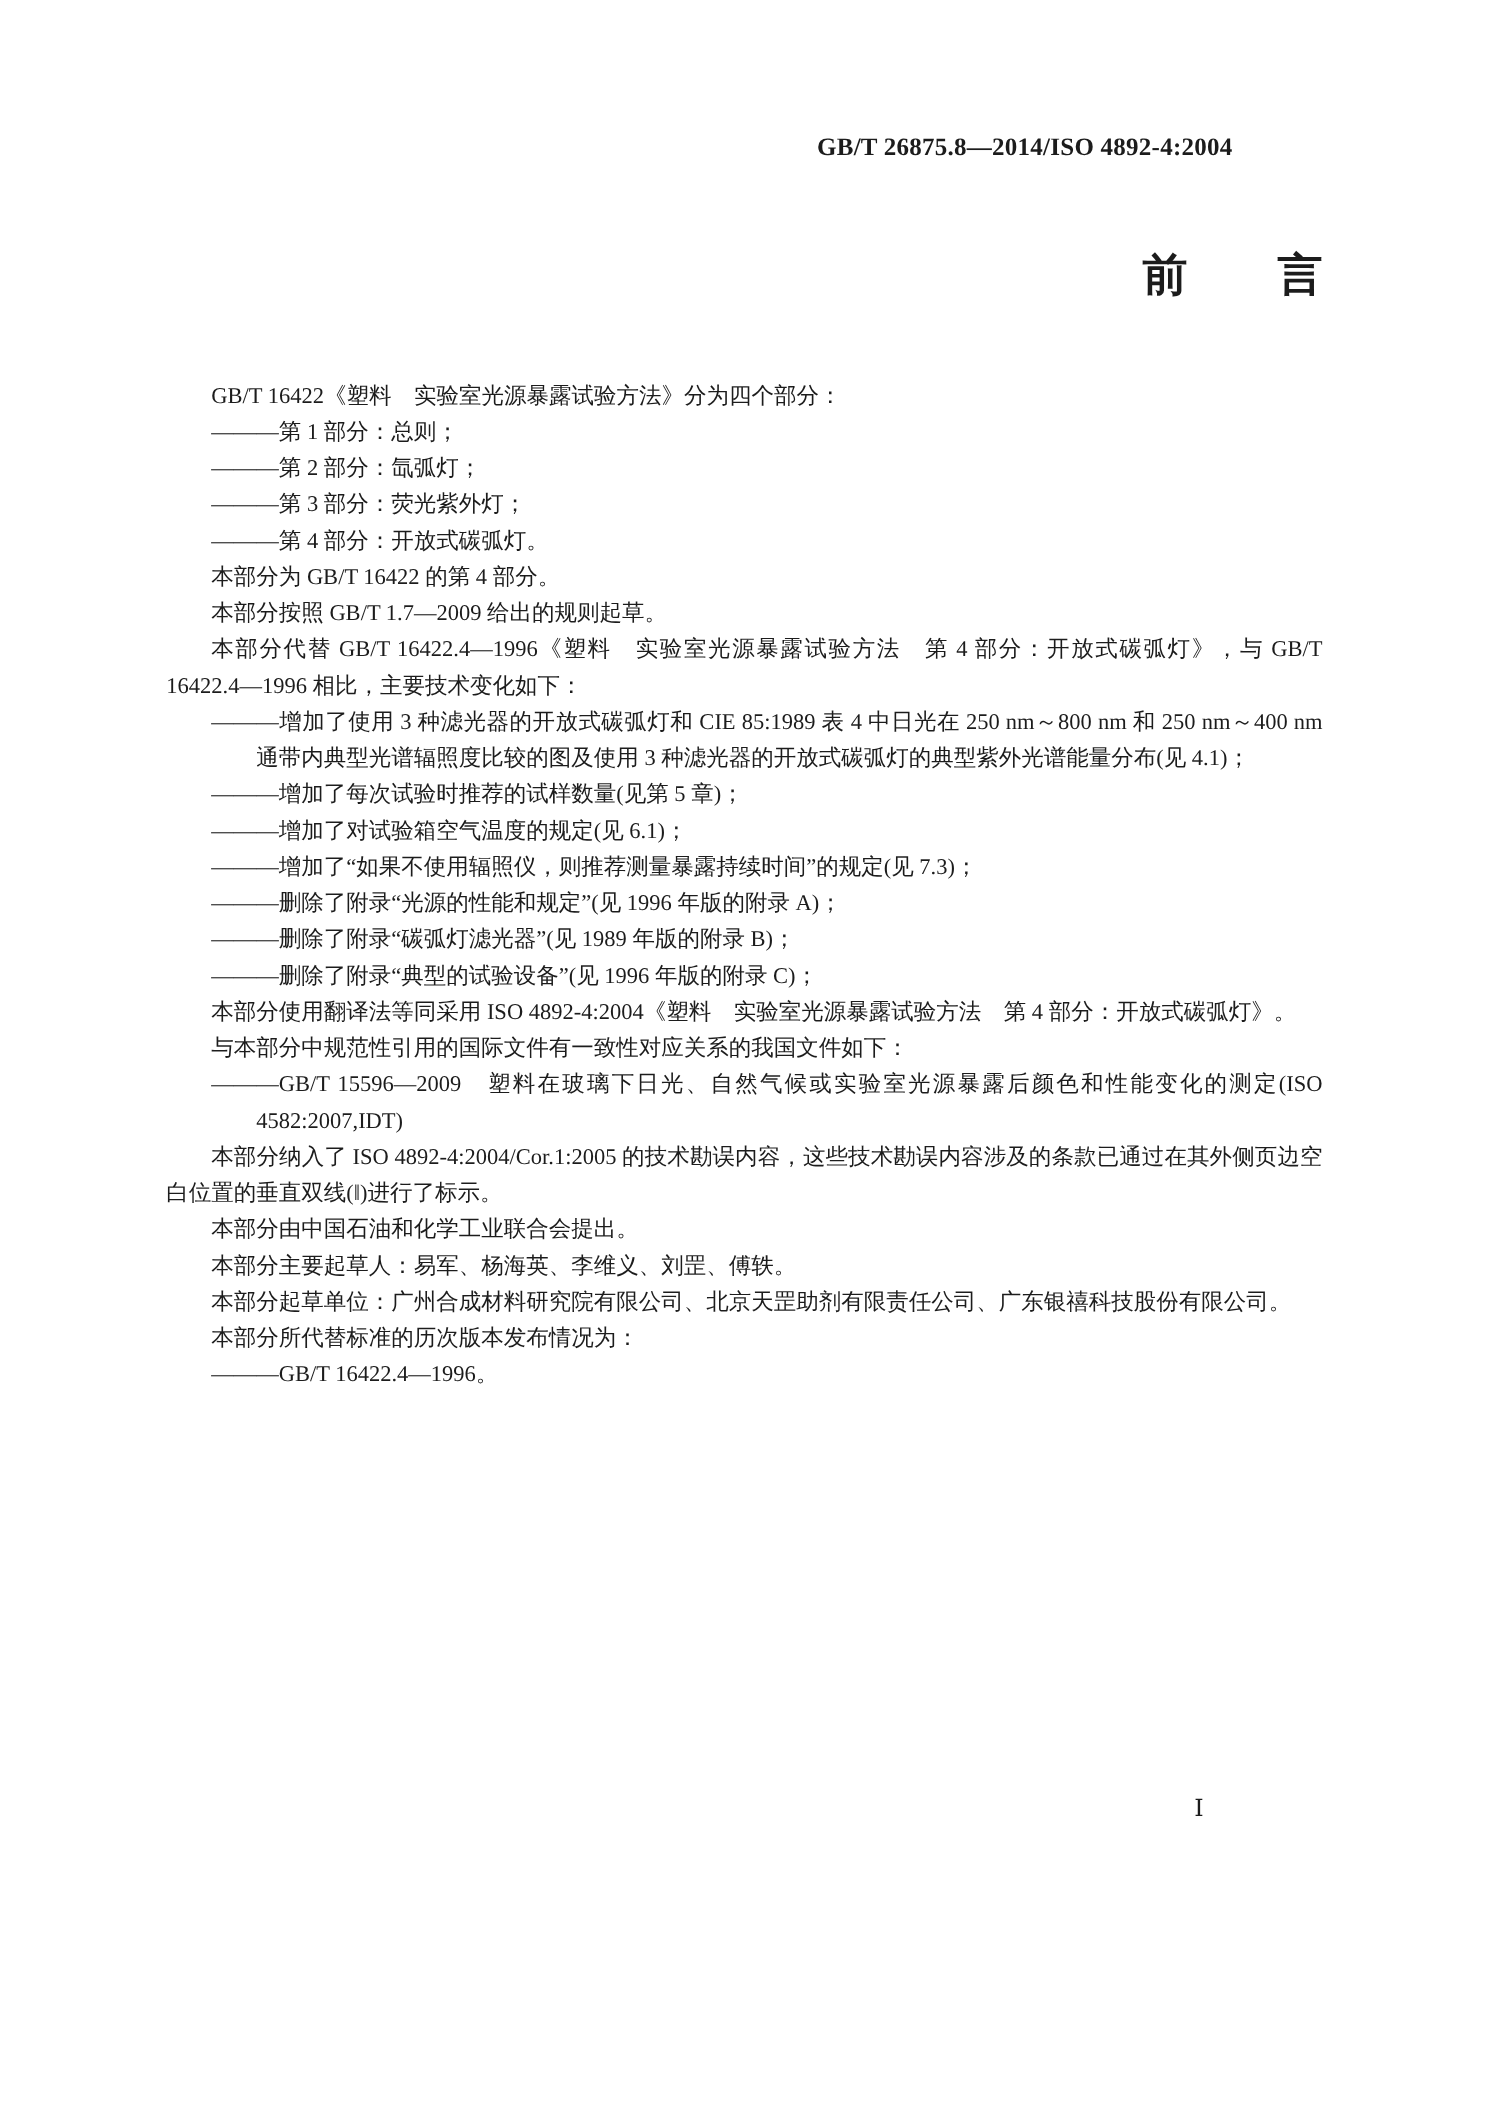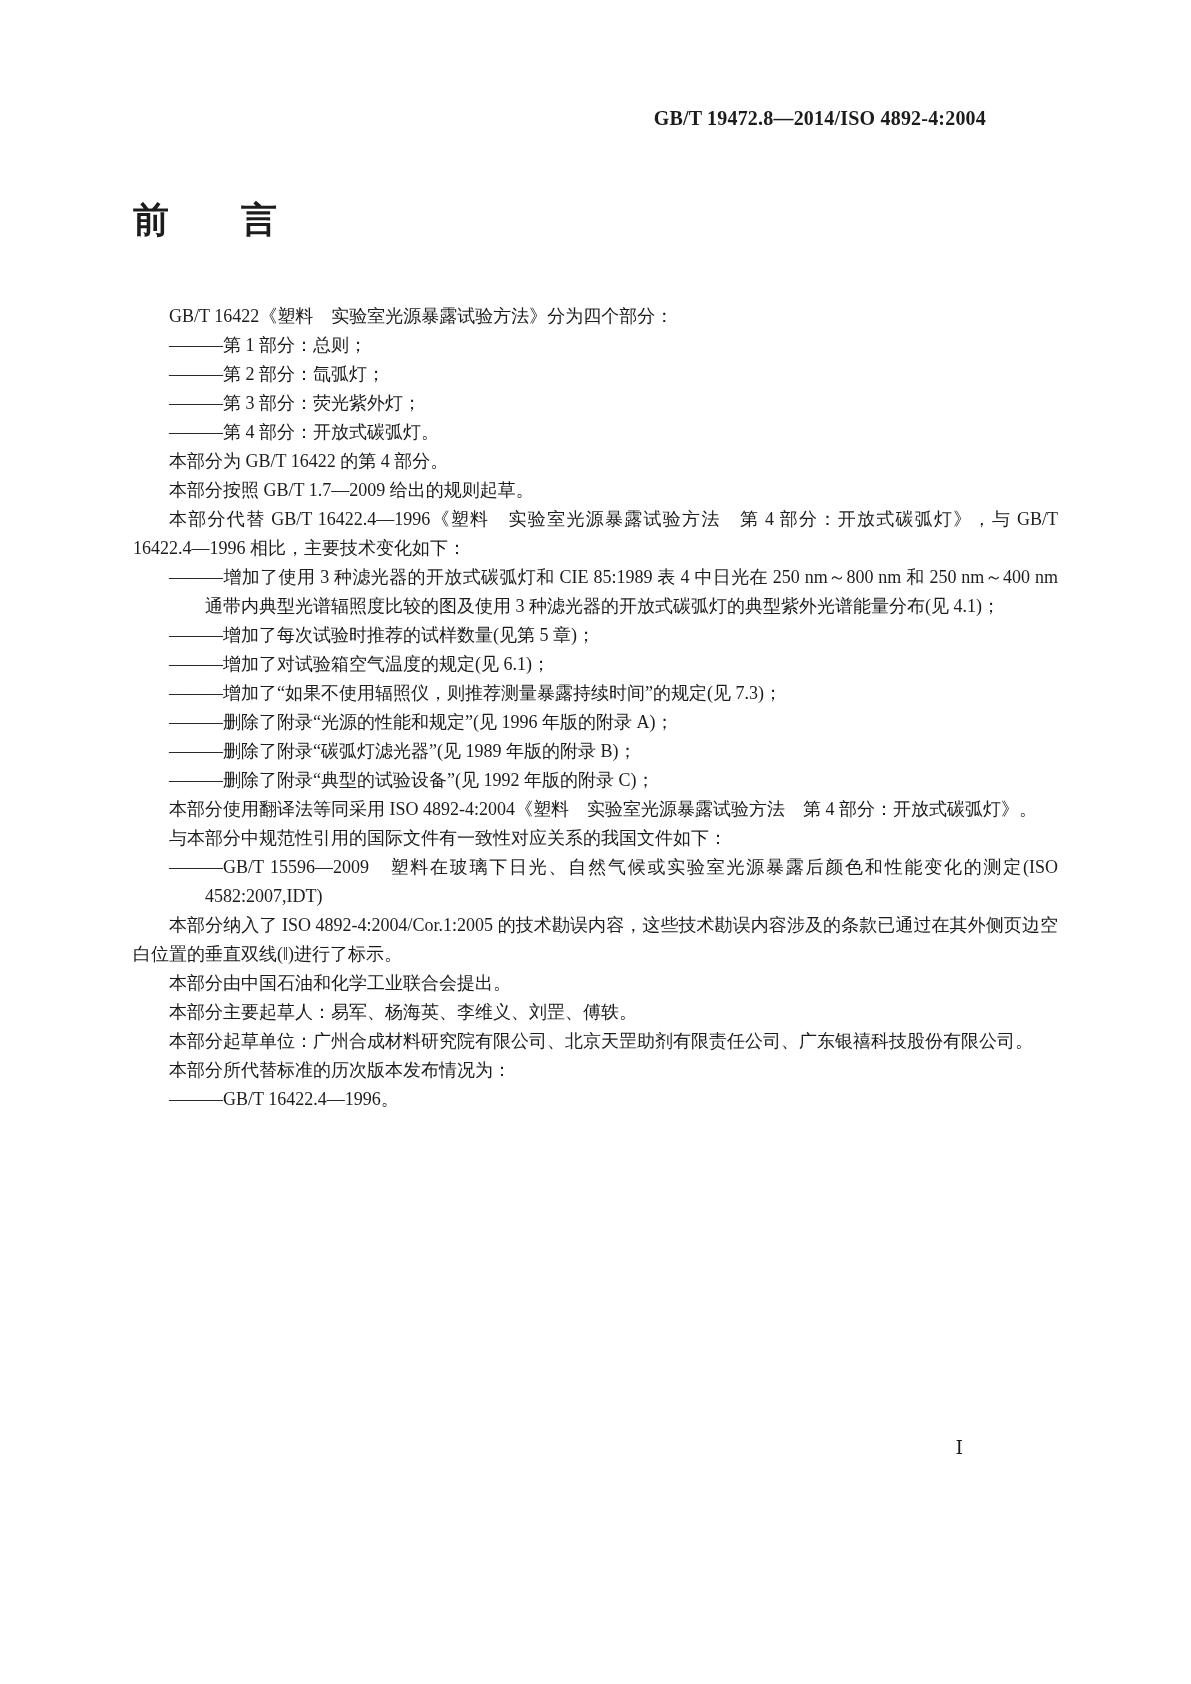--- a/index.html
+++ b/index.html
@@ -20,21 +20,21 @@
   }
   .doc-header {
     text-align: right;
     padding-right: 72px;
     font-size: 20px;
     font-weight: bold;
     line-height: 24px;
     letter-spacing: 0.2px;
   }
   .doc-title {
-    text-align: left;
+    text-align: right;
     font-size: 36px;
     font-weight: bold;
     line-height: 40px;
     margin-top: 70px;
     margin-bottom: 62px;
   }
   .body-text {
     font-size: 18px;
     line-height: 29px;
     text-align: justify;
@@ -47,38 +47,38 @@
     top: 1436px;
     right: 228px;
     font-size: 19px;
   }
 </style>
 </head>
 <body>
 
 <div class="page">
   <div class="content">
-    <div class="doc-header">GB/T 19472.8—2014/ISO 4892-4:2004</div>
+    <div class="doc-header">GB/T 26875.8—2014/ISO 4892-4:2004</div>
     <h1 class="doc-title">前　　言</h1>
     <div class="body-text" id="paragraphs">
         <p class="para p-indent">GB/T 16422《塑料　实验室光源暴露试验方法》分为四个部分：</p>
         <p class="para p-dash">———第 1 部分：总则；</p>
         <p class="para p-dash">———第 2 部分：氙弧灯；</p>
         <p class="para p-dash">———第 3 部分：荧光紫外灯；</p>
         <p class="para p-dash">———第 4 部分：开放式碳弧灯。</p>
         <p class="para p-indent">本部分为 GB/T 16422 的第 4 部分。</p>
         <p class="para p-indent">本部分按照 GB/T 1.7—2009 给出的规则起草。</p>
         <p class="para p-indent">本部分代替 GB/T 16422.4—1996《塑料　实验室光源暴露试验方法　第 4 部分：开放式碳弧灯》，与 GB/T 16422.4—1996 相比，主要技术变化如下：</p>
         <p class="para p-dash">———增加了使用 3 种滤光器的开放式碳弧灯和 CIE 85:1989 表 4 中日光在 250 nm～800 nm 和 250 nm～400 nm 通带内典型光谱辐照度比较的图及使用 3 种滤光器的开放式碳弧灯的典型紫外光谱能量分布(见 4.1)；</p>
         <p class="para p-dash">———增加了每次试验时推荐的试样数量(见第 5 章)；</p>
         <p class="para p-dash">———增加了对试验箱空气温度的规定(见 6.1)；</p>
         <p class="para p-dash">———增加了“如果不使用辐照仪，则推荐测量暴露持续时间”的规定(见 7.3)；</p>
         <p class="para p-dash">———删除了附录“光源的性能和规定”(见 1996 年版的附录 A)；</p>
         <p class="para p-dash">———删除了附录“碳弧灯滤光器”(见 1989 年版的附录 B)；</p>
-        <p class="para p-dash">———删除了附录“典型的试验设备”(见 1992 年版的附录 C)；</p>
+        <p class="para p-dash">———删除了附录“典型的试验设备”(见 1996 年版的附录 C)；</p>
         <p class="para p-indent">本部分使用翻译法等同采用 ISO 4892-4:2004《塑料　实验室光源暴露试验方法　第 4 部分：开放式碳弧灯》。</p>
         <p class="para p-indent">与本部分中规范性引用的国际文件有一致性对应关系的我国文件如下：</p>
         <p class="para p-dash">———GB/T 15596—2009　塑料在玻璃下日光、自然气候或实验室光源暴露后颜色和性能变化的测定(ISO 4582:2007,IDT)</p>
         <p class="para p-indent">本部分纳入了 ISO 4892-4:2004/Cor.1:2005 的技术勘误内容，这些技术勘误内容涉及的条款已通过在其外侧页边空白位置的垂直双线(‖)进行了标示。</p>
         <p class="para p-indent">本部分由中国石油和化学工业联合会提出。</p>
         <p class="para p-indent">本部分主要起草人：易军、杨海英、李维义、刘罡、傅轶。</p>
         <p class="para p-indent">本部分起草单位：广州合成材料研究院有限公司、北京天罡助剂有限责任公司、广东银禧科技股份有限公司。</p>
         <p class="para p-indent">本部分所代替标准的历次版本发布情况为：</p>
         <p class="para p-dash">———GB/T 16422.4—1996。</p>
       </div>

